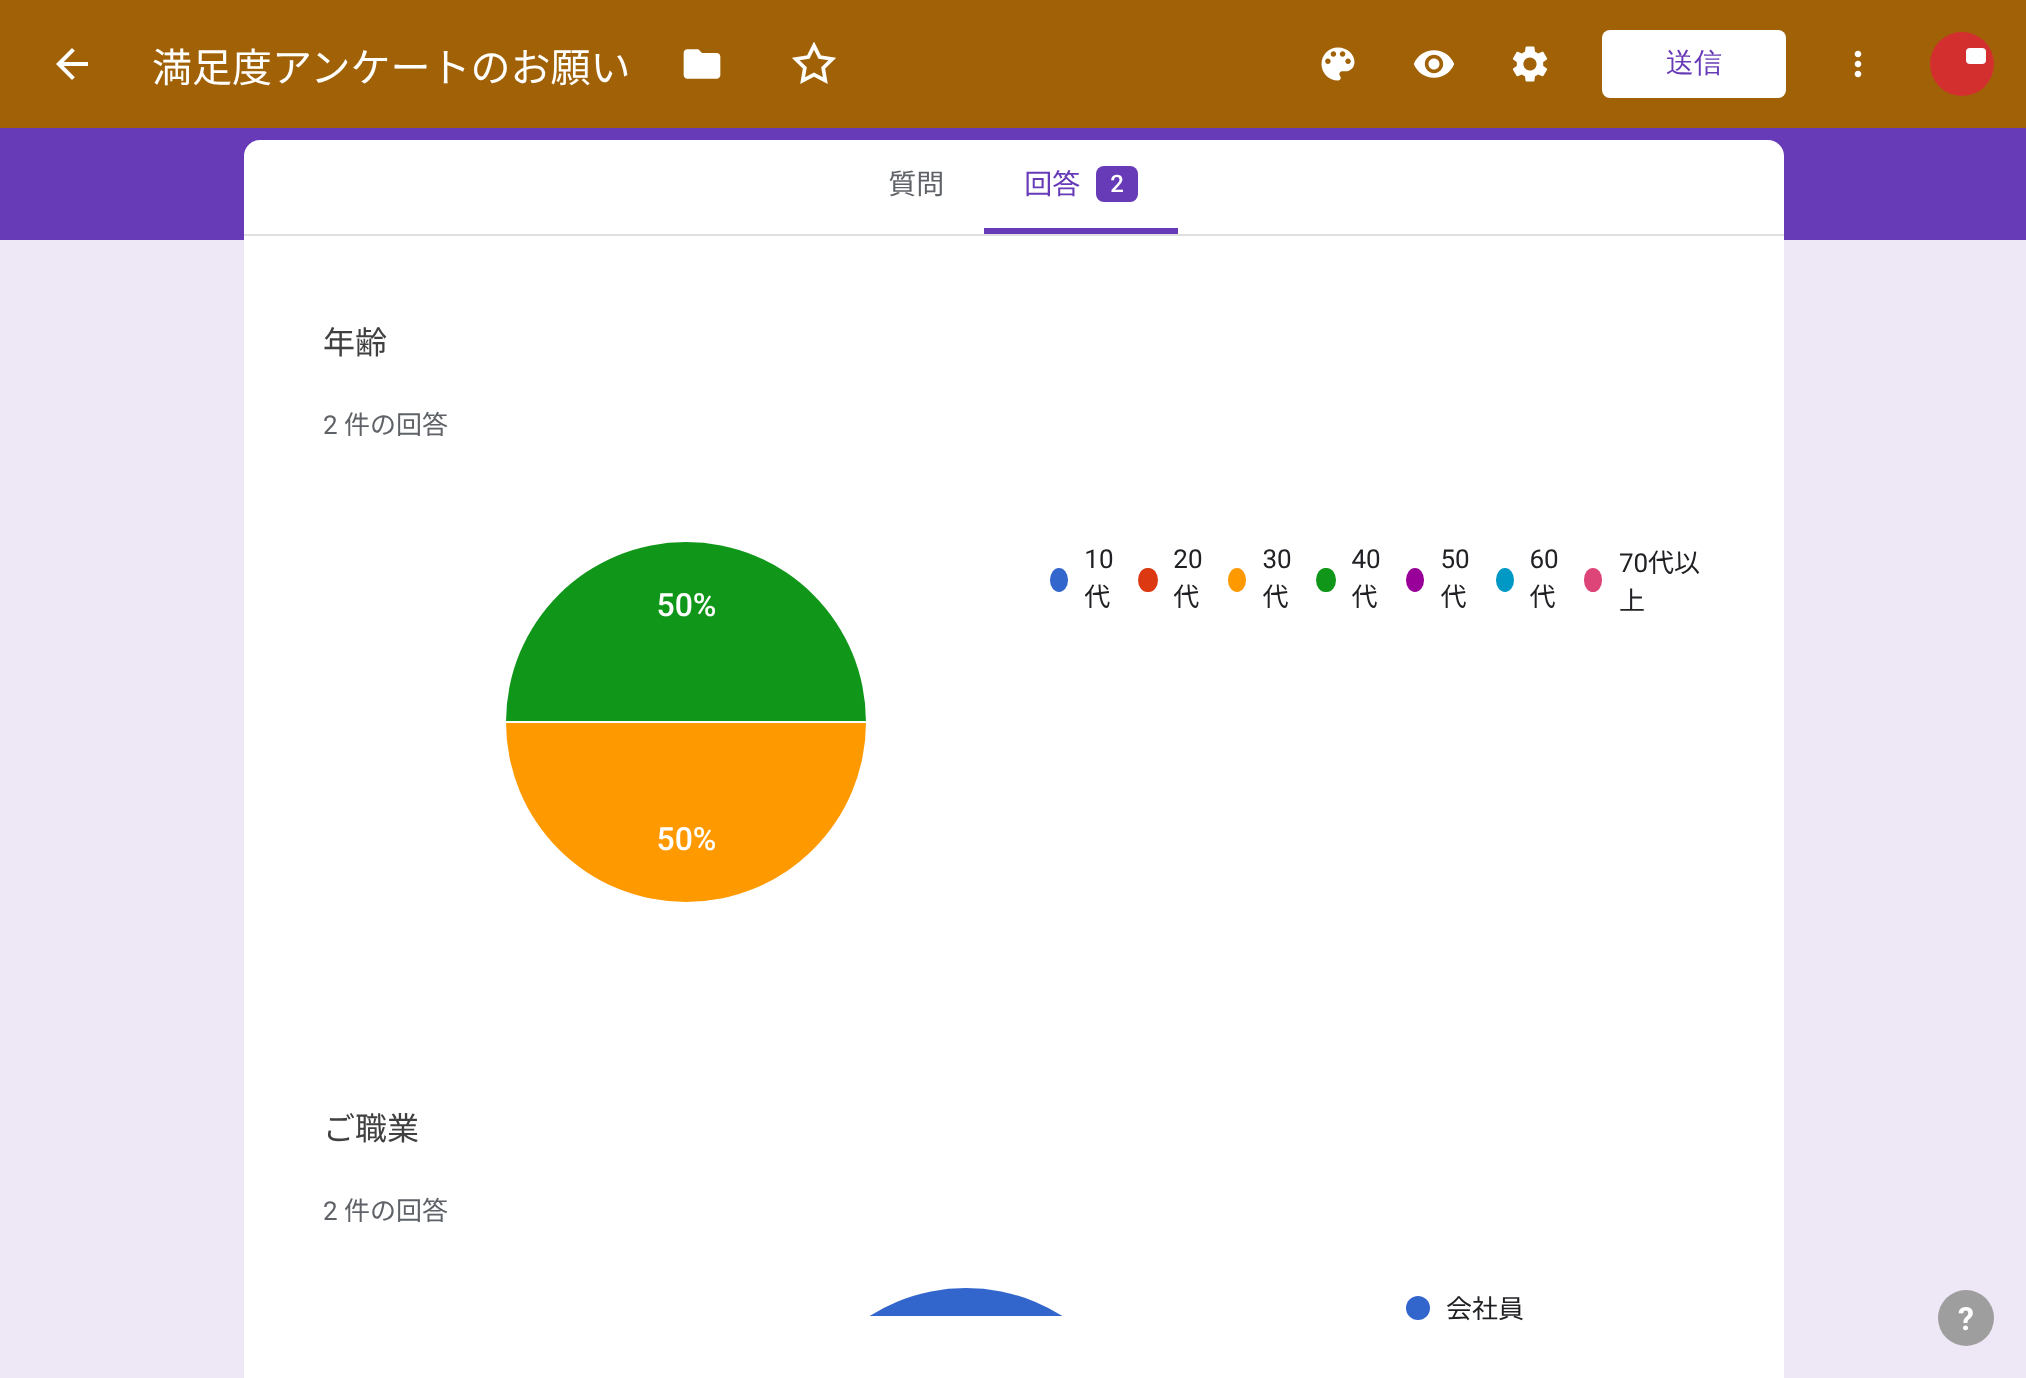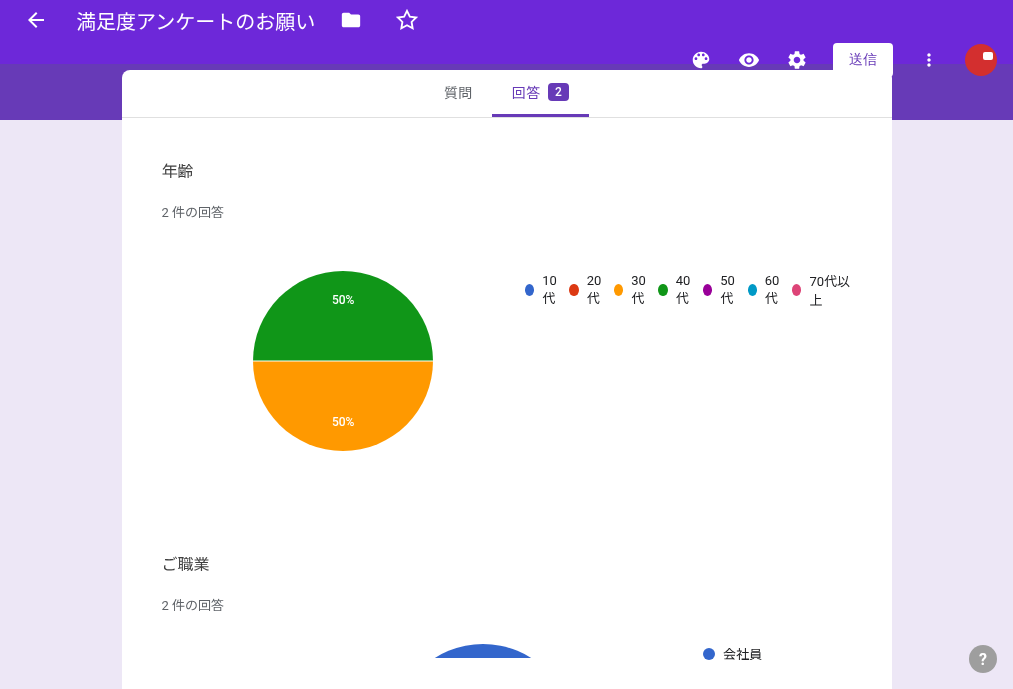--- a/index.html
+++ b/index.html
@@ -5,26 +5,26 @@
   * { box-sizing: border-box; margin: 0; padding: 0; }
   body {
     font-family: 'Roboto', 'Noto Sans JP', Arial, sans-serif;
     background: #ede7f6;
     width: 1013px;
     height: 689px;
     overflow: hidden;
     position: relative;
   }
   .header {
-    background: #6d28d9;
+    background: #a16207;
     height: 64px;
     display: flex;
+    align-items: center;
     padding: 0 16px;
     color: white;
-    flex-direction: column;
   }
   .header-left {
     display: flex;
     align-items: center;
     gap: 16px;
   }
   .icon-btn {
     width: 40px;
     height: 40px;
     display: flex;
@@ -42,21 +42,21 @@
   .header-right {
     margin-left: auto;
     display: flex;
     align-items: center;
     gap: 8px;
   }
   .send-btn {
     background: white;
     color: #673ab7;
     border: none;
-    padding: 8px 16px;
+    padding: 8px 32px;
     font-size: 14px;
     font-weight: 500;
     border-radius: 4px;
     cursor: pointer;
     margin: 0 8px;
   }
   .avatar {
     width: 32px;
     height: 32px;
     border-radius: 50%;
@@ -146,21 +146,21 @@
   }
   .pie-wrap {
     width: 440px;
     display: flex;
     justify-content: center;
     position: relative;
   }
   .pie-label {
     position: absolute;
     color: white;
-    font-size: 12px;
+    font-size: 16px;
     font-weight: 500;
   }
   .legend {
     display: flex;
     gap: 6px;
     padding-top: 0;
   }
   .legend-item {
     display: flex;
     align-items: center;

